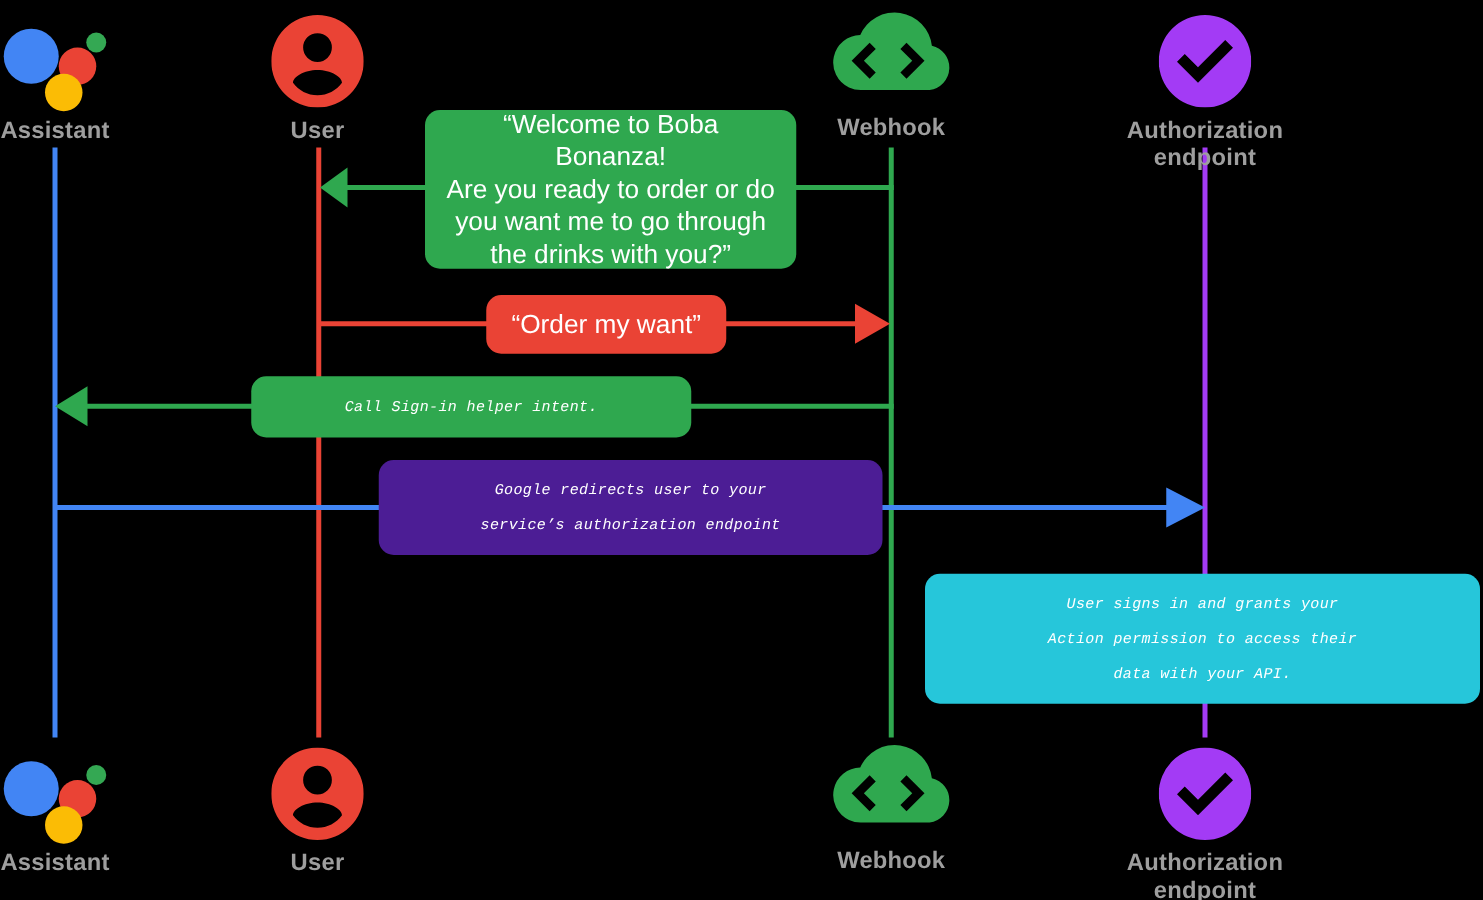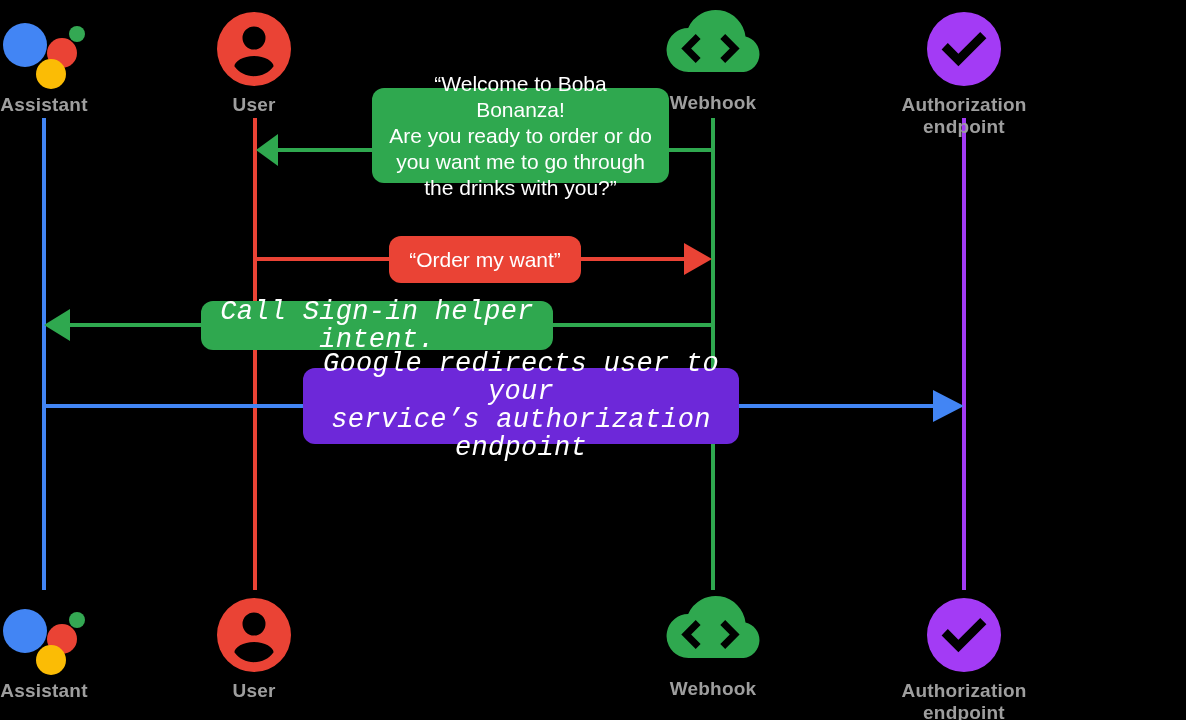--- a/index.html
+++ b/index.html
@@ -83,55 +83,58 @@
     white-space: pre-line;
   }
   .bubble.sans {
     font-family: "Liberation Sans", sans-serif;
     font-size: 21px;
     line-height: 26px;
   }
   .bubble.mono {
     font-family: "Liberation Mono", monospace;
     font-style: italic;
-    font-size: 27px;
+    font-size: 12px;
     line-height: 28px;
     letter-spacing: .3px;
   }
 </style>
 </head>
 <body>
 
 <div id="stage">
 
   <div class="lifeline" style="left:44px; top:118px; height:472px; background:#4285F4;"></div>
   <div class="lifeline" style="left:255px; top:118px; height:472px; background:#EA4335;"></div>
   <div class="lifeline" style="left:713px; top:118px; height:472px; background:#2FA84F;"></div>
   <div class="lifeline" style="left:964px; top:118px; height:472px; background:#A33BF5;"></div>
 
   <div class="msgline" style="left:270px; top:150px; width:445px; background:#2FA84F;"></div>
   <div class="arrowhead arrow-left" style="left:256px; top:150px; border-right:22px solid #2FA84F;"></div>
-  <div class="bubble sans" style="left:340px; top:88px; width:297px; height:95px; background:#2FA84F;margin-left:32px;">“Welcome to Boba Bonanza!
+  <div class="bubble sans" style="left:340px; top:88px; width:297px; height:127px; background:#2FA84F;">“Welcome to Boba Bonanza!
 Are you ready to order or do
 you want me to go through
 the drinks with you?”</div>
 
   <div class="msgline" style="left:255px; top:259px; width:435px; background:#EA4335;"></div>
   <div class="arrowhead arrow-right" style="left:684px; top:259px; border-left:28px solid #EA4335;"></div>
   <div class="bubble sans" style="left:389px; top:236px; width:192px; height:47px; background:#EA4335;">“Order my want”</div>
 
   <div class="msgline" style="left:60px; top:325px; width:655px; background:#2FA84F;"></div>
   <div class="arrowhead arrow-left" style="left:44px; top:325px; border-right:26px solid #2FA84F;"></div>
   <div class="bubble mono" style="left:201px; top:301px; width:352px; height:49px; background:#2FA84F;">Call Sign-in helper intent.</div>
 
   <div class="msgline" style="left:44px; top:406px; width:900px; background:#4285F4;"></div>
   <div class="arrowhead arrow-right" style="left:933px; top:406px; border-left:31px solid #4285F4;"></div>
-  <div class="bubble mono" style="left:303px; top:368px; width:436px; height:76px; background:#6d28d9;">Google redirects user to your
+  <div class="bubble mono" style="left:303px; top:368px; width:403px; height:76px; background:#4c1d95;">Google redirects user to your
 service’s authorization endpoint</div>
 
+  <div class="bubble mono" style="left:740px; top:459px; width:444px; height:104px; background:#26C6DA;">User signs in and grants your
+Action permission to access their
+data with your API.</div>
 
   <div class="actor" style="left:44px; top:4px;">
     <div class="icon-wrap">
       <div class="assistant-logo">
         <i class="al-blue"></i>
         <i class="al-red"></i>
         <i class="al-yellow"></i>
         <i class="al-green"></i>
       </div>
     </div>

